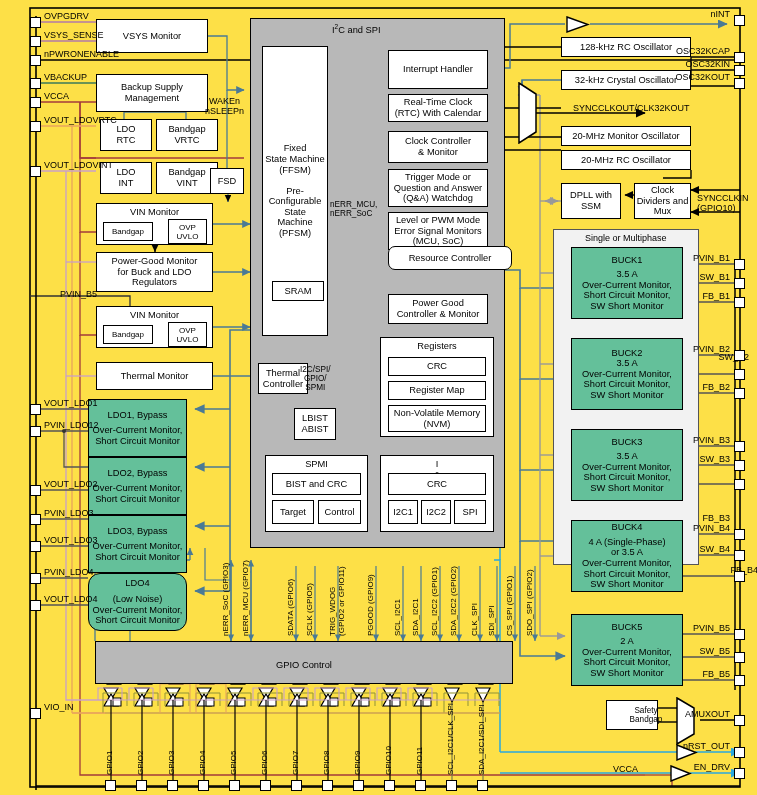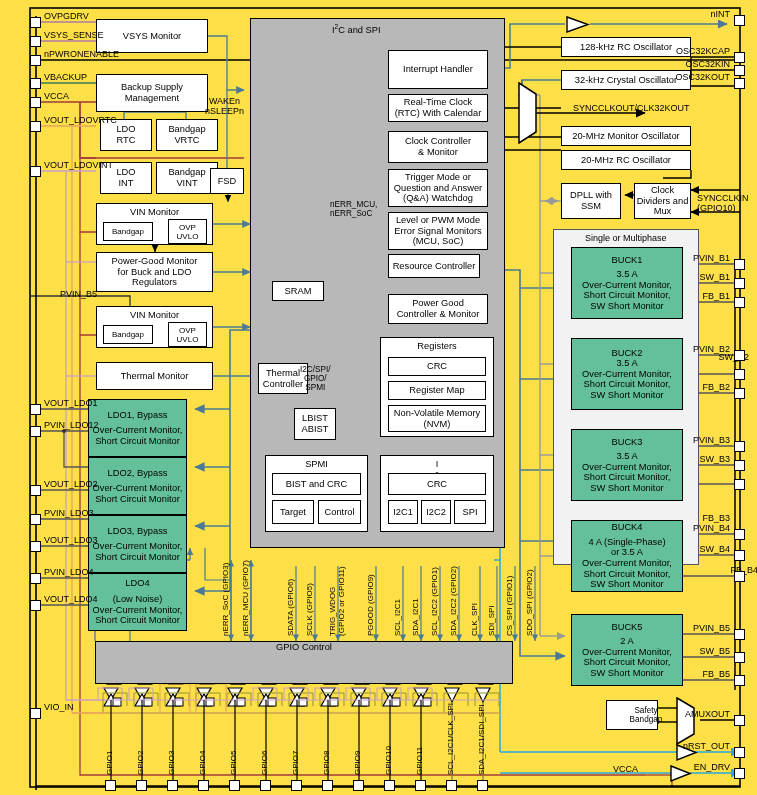--- a/index.html
+++ b/index.html
@@ -484,58 +484,59 @@
         <div>Over-Current Monitor,<br>Short Circuit Monitor</div>
       </div>
       <div class="box green" style="left: 88px; top: 457px; width: 99px; height: 58px;">
         <div style="margin-bottom: 5px;">LDO2, Bypass</div>
         <div>Over-Current Monitor,<br>Short Circuit Monitor</div>
       </div>
       <div class="box green" style="left: 88px; top: 515px; width: 99px; height: 58px;">
         <div style="margin-bottom: 5px;">LDO3, Bypass</div>
         <div>Over-Current Monitor,<br>Short Circuit Monitor</div>
       </div>
-      <div class="box green" style="left: 88px; top: 573px; width: 99px; height: 58px;">
+      <div class="box green" style="left: 88px; top: 573px; width: 99px; height: 58px; border-radius: 12px;">
         <div style="margin-bottom: 5px;">LDO4</div>
         <div>(Low Noise)<br>Over-Current Monitor,<br>Short Circuit Monitor</div>
       </div>
     </div>
 
 <div class="grayframe" id="coreframe" style="left: 250px; top: 18px; width: 255px; height: 530px;"></div>
 <div class="lbl" id="coreheader" style="left:332px;top:22px;font-size:9.3px;">I<span class="sup">2</span>C and SPI</div>
+<div class="box thin" id="fsmbox" style="left: 262px; top: 46px; width: 66px; height: 290px;">Fixed<br>State Machine<br>(FFSM)<br><br>Pre-<br>Configurable<br>State<br>Machine<br>(PFSM)</div>
 <div class="box thin" id="srambox" style="left: 272px; top: 281px; width: 52px; height: 20px; z-index: 7;">SRAM</div>
 <div class="lbl" id="wakelbl" style="left:205px;top:96px;text-align:center;">WAKEn<br>nSLEEPn</div>
 <div class="lbl small" id="nerrlbl" style="left:330px;top:200px;text-align:left;">nERR_MCU,<br>nERR_SoC</div>
 <div class="lbl small" id="buslbl" style="left:300px;top:365px;text-align:center;">I2C/SPI/<br>GPIO/<br>SPMI</div>
 <div id="coreblocks">
       <div class="box thin" style="left: 388px; top: 50px; width: 100px; height: 39px; z-index: 6;">Interrupt Handler</div>
       <div class="box thin" style="left: 388px; top: 94px; width: 100px; height: 28px; z-index: 6;">Real-Time Clock<br>(RTC) With Calendar</div>
       <div class="box thin" style="left: 388px; top: 131px; width: 100px; height: 32px; z-index: 6;">Clock Controller<br>&amp; Monitor</div>
       <div class="box thin" style="left: 388px; top: 169px; width: 100px; height: 38px; z-index: 6;">Trigger Mode or<br>Question and Answer<br>(Q&amp;A) Watchdog</div>
       <div class="box thin" style="left: 388px; top: 212px; width: 100px; height: 38px; z-index: 6;">Level or PWM Mode<br>Error Signal Monitors<br>(MCU, SoC)</div>
-      <div class="box thin" style="left: 388px; top: 254px; width: 92px; height: 24px; z-index: 6;">Resource Controller</div>
+      <div class="box thin" style="left: 388px; top: 246px; width: 124px; height: 24px; z-index: 6; border-radius: 7px;">Resource Controller</div>
       <div class="box thin" style="left: 388px; top: 294px; width: 100px; height: 30px; z-index: 6;">Power Good<br>Controller &amp; Monitor</div>
       <div class="box thin" style="left: 258px; top: 363px; width: 50px; height: 31px; z-index: 6;">Thermal<br>Controller</div>
       <div class="box thin" style="left: 294px; top: 408px; width: 42px; height: 32px; z-index: 6;">LBIST<br>ABIST</div>
       <div class="box thin" style="left: 380px; top: 337px; width: 114px; height: 100px; justify-content: flex-start; padding-top: 3px; z-index: 5;">Registers</div>
       <div class="box thin" style="left: 388px; top: 357px; width: 98px; height: 19px; z-index: 6;">CRC</div>
       <div class="box thin" style="left: 388px; top: 381px; width: 98px; height: 19px; z-index: 6;">Register Map</div>
       <div class="box thin" style="left: 388px; top: 405px; width: 98px; height: 27px; z-index: 6;">Non-Volatile Memory<br>(NVM)</div>
       <div class="box thin" style="left: 265px; top: 455px; width: 103px; height: 77px; justify-content: flex-start; padding-top: 3px; z-index: 5;">SPMI</div>
       <div class="box thin" style="left: 272px; top: 473px; width: 89px; height: 22px; z-index: 6;">BIST and CRC</div>
       <div class="box thin" style="left: 272px; top: 500px; width: 42px; height: 24px; z-index: 6;">Target</div>
       <div class="box thin" style="left: 318px; top: 500px; width: 43px; height: 24px; z-index: 6;">Control</div>
       <div class="box thin" style="left: 380px; top: 455px; width: 114px; height: 77px; justify-content: flex-start; padding-top: 3px; z-index: 5;">I<span class="sup">2</span>C and SPI</div>
       <div class="box thin" style="left: 388px; top: 473px; width: 98px; height: 22px; z-index: 6;">CRC</div>
       <div class="box thin" style="left: 388px; top: 500px; width: 30px; height: 24px; z-index: 6;">I2C1</div>
       <div class="box thin" style="left: 421px; top: 500px; width: 30px; height: 24px; z-index: 6;">I2C2</div>
       <div class="box thin" style="left: 454px; top: 500px; width: 32px; height: 24px; z-index: 6;">SPI</div>
     </div>
 
-<div class="box gray" id="gpioctl" style="justify-content: flex-start; padding-top: 0; left: 95px; top: 641px; width: 418px; height: 43px; z-index: 4;">
+<div class="box gray" id="gpioctl" style="justify-content: flex-start; padding-top: 18px; left: 95px; top: 641px; width: 418px; height: 43px; z-index: 4;">
       <div>GPIO Control</div>
     </div>
 
 <div id="clockblocks">
       <div class="box thin" style="left: 561px; top: 37px; width: 130px; height: 20px;">128-kHz RC Oscillator</div>
       <div class="box thin" style="left: 561px; top: 70px; width: 130px; height: 20px;">32-kHz Crystal Oscillator</div>
       <div class="box thin" style="left: 561px; top: 126px; width: 130px; height: 20px;">20-MHz Monitor Oscillator</div>
       <div class="box thin" style="left: 561px; top: 150px; width: 130px; height: 20px;">20-MHz RC Oscillator</div>
       <div class="box thin" style="left: 561px; top: 183px; width: 60px; height: 36px;">DPLL with<br>SSM</div>
       <div class="box thin" style="left: 634px; top: 183px; width: 57px; height: 36px;">Clock<br>Dividers and<br>Mux</div>

